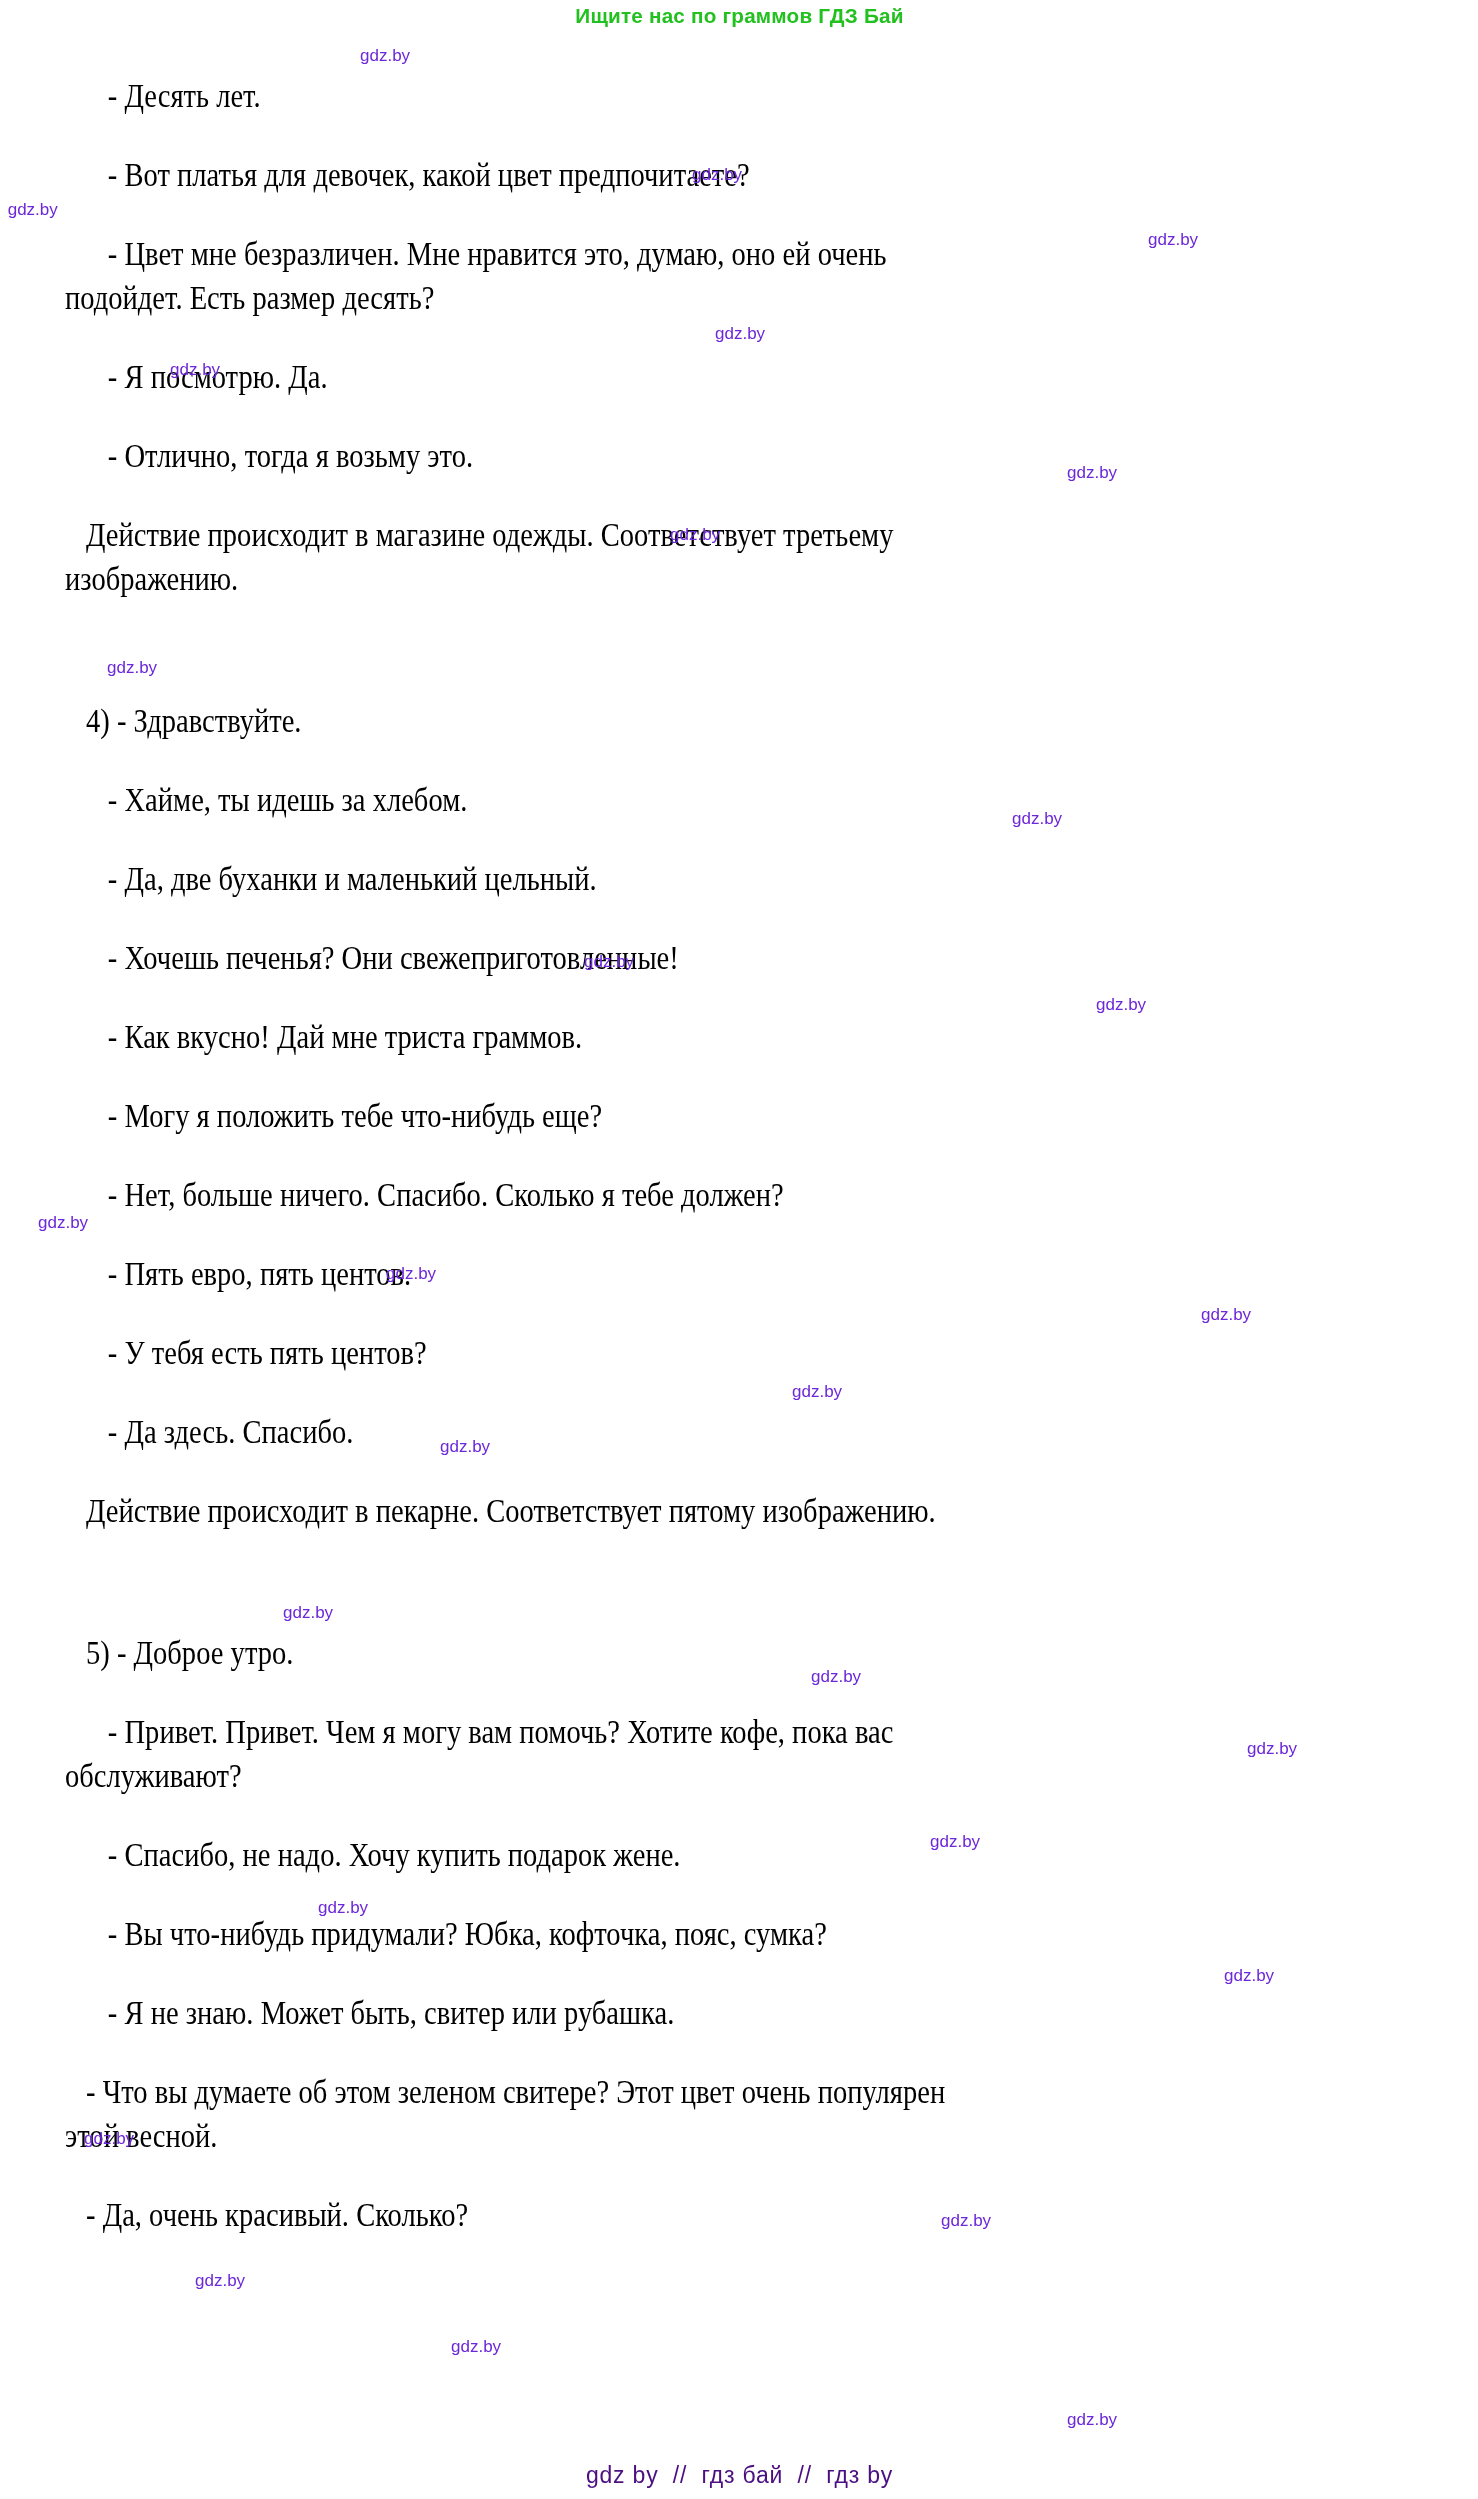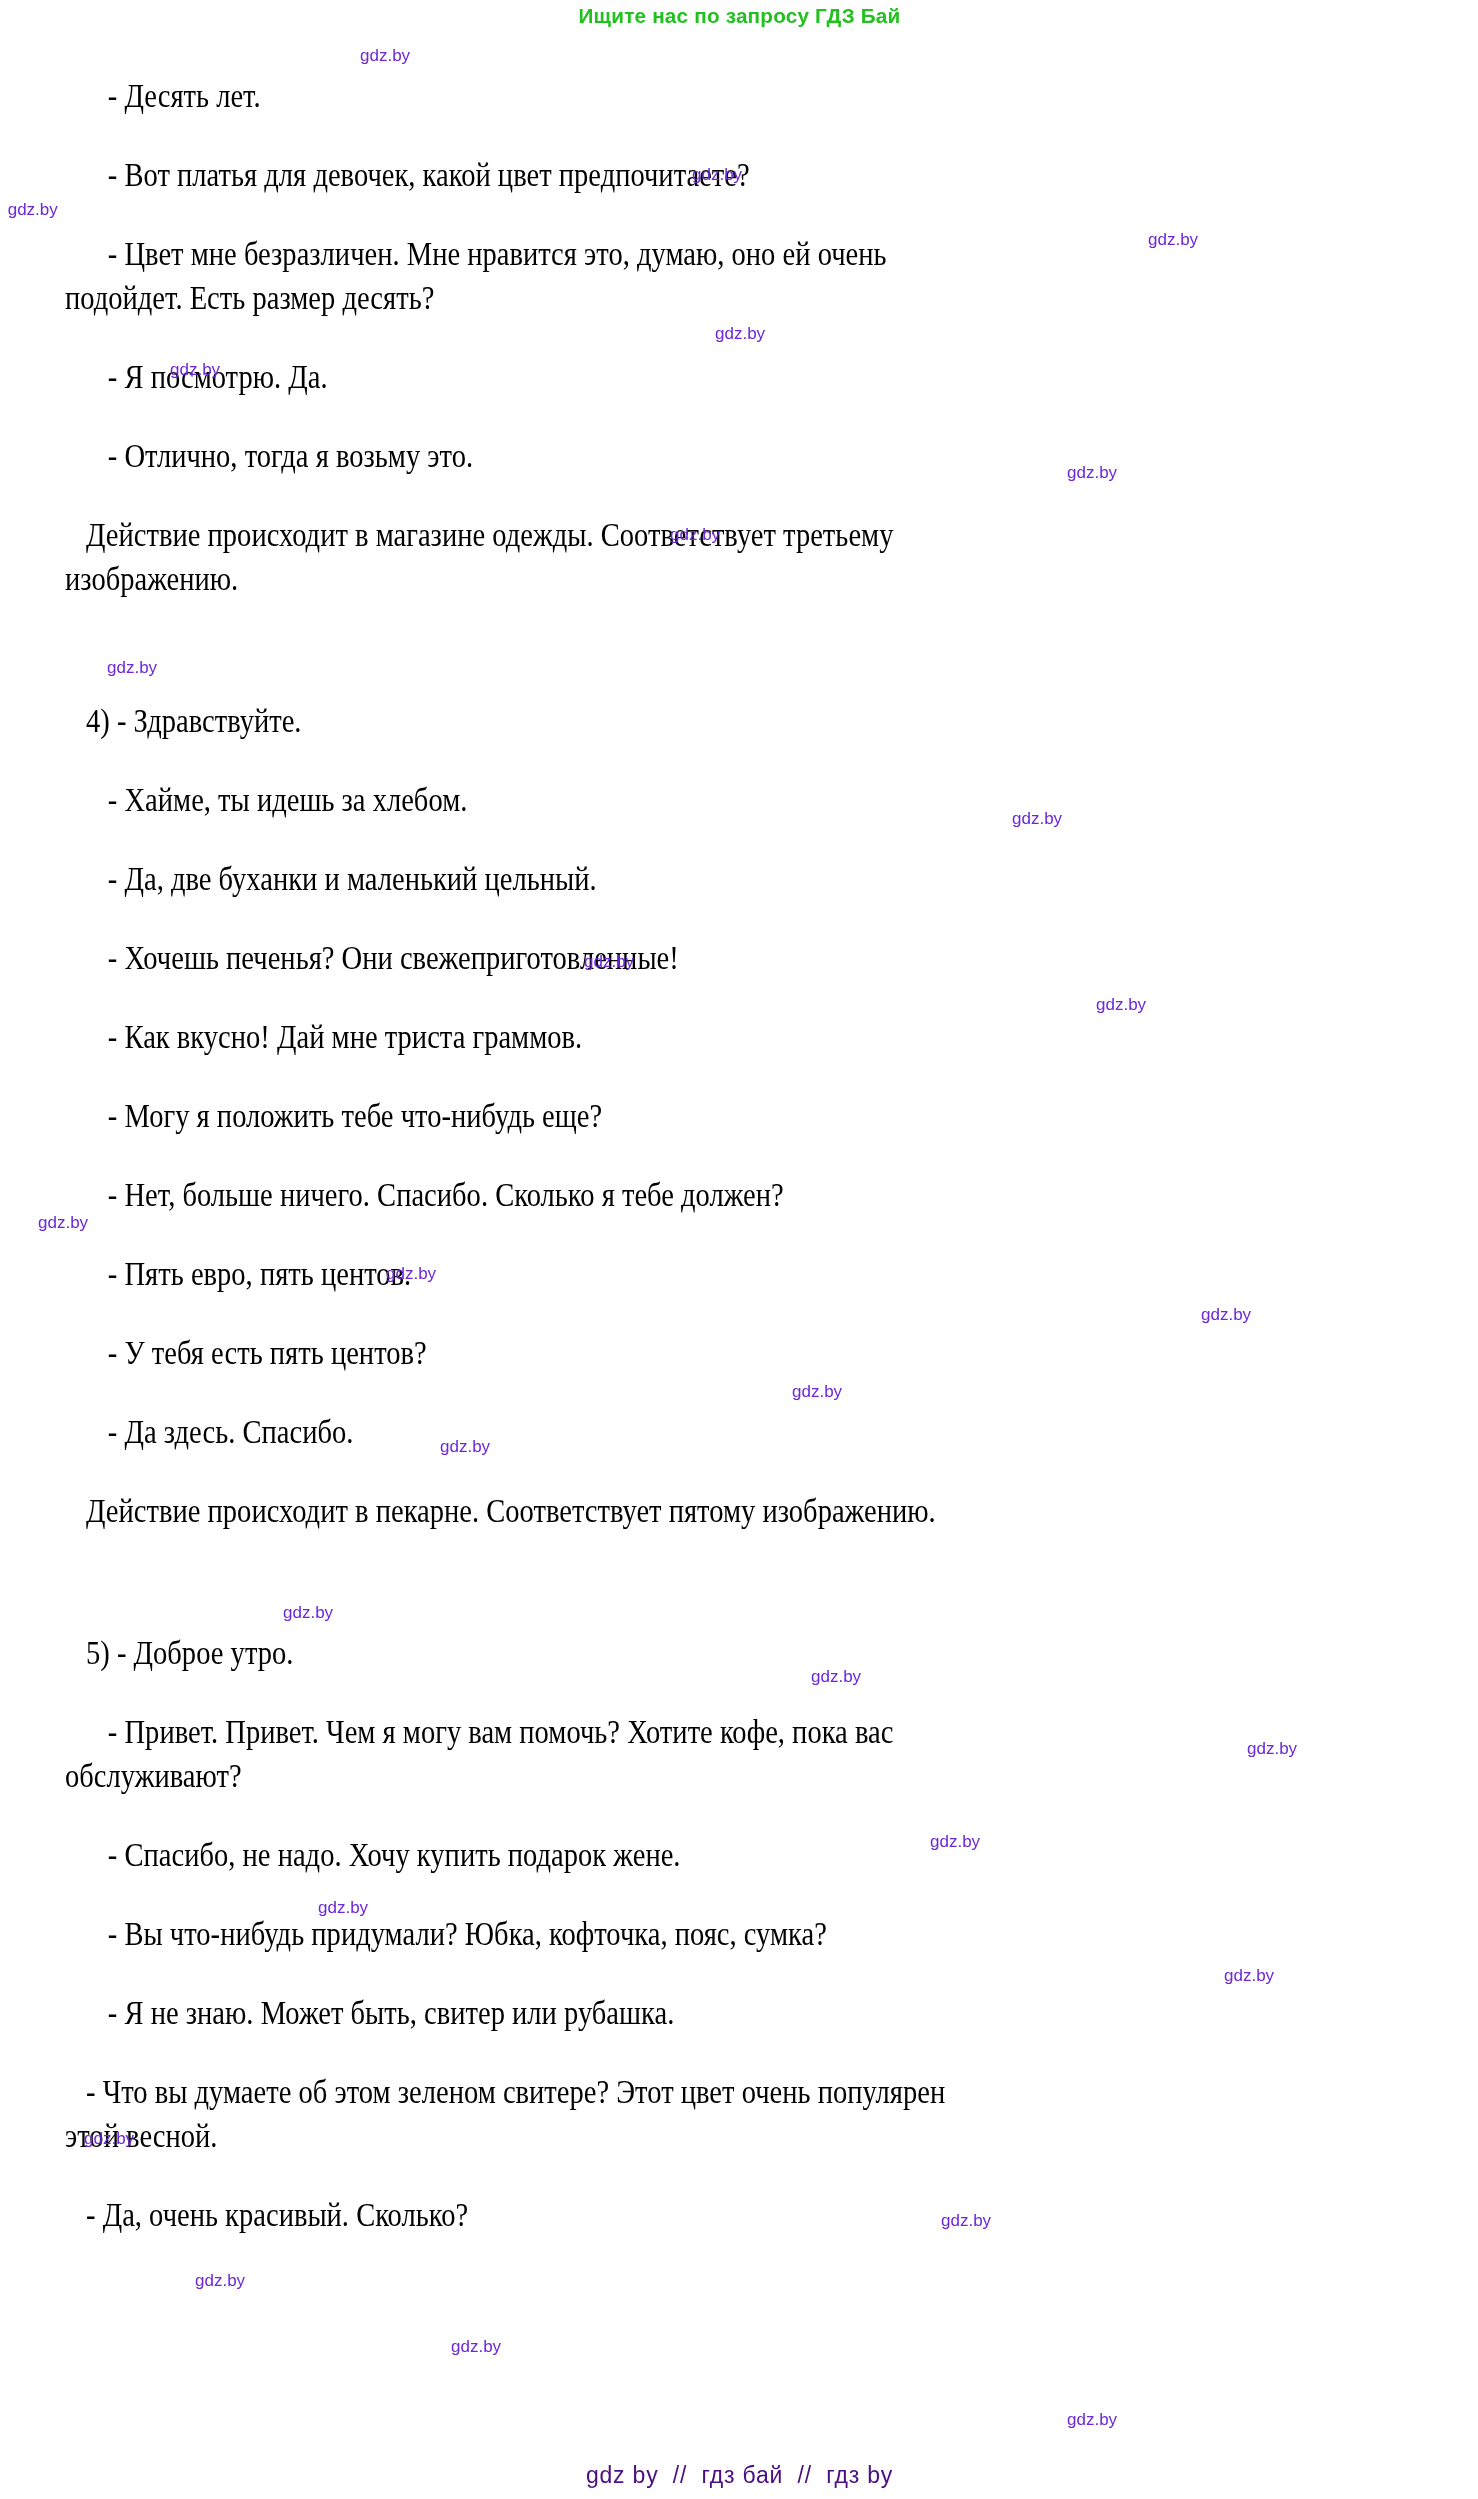--- a/index.html
+++ b/index.html
@@ -98,21 +98,21 @@
     letter-spacing: 0.8px;
     white-space: pre;
   }
 </style>
 </head>
 <body>
 
 <div class="page">
 
   <div class="promo-banner">
-    <span class="promo-text">Ищите нас по запросу ГДЗ Бай</span>
+    <span class="promo-text">Ищите нас по граммов ГДЗ Бай</span>
   </div>
 
   <div class="text-column">
 
     <div class="line indent gap-none">- Десять лет.</div>
 
     <div class="line indent gap-md">- Вот платья для девочек, какой цвет предпочитаете?</div>
 
     <div class="line indent gap-md">- Цвет мне безразличен. Мне нравится это, думаю, оно ей очень</div>
     <div class="line noindent cont">подойдет. Есть размер десять?</div>

